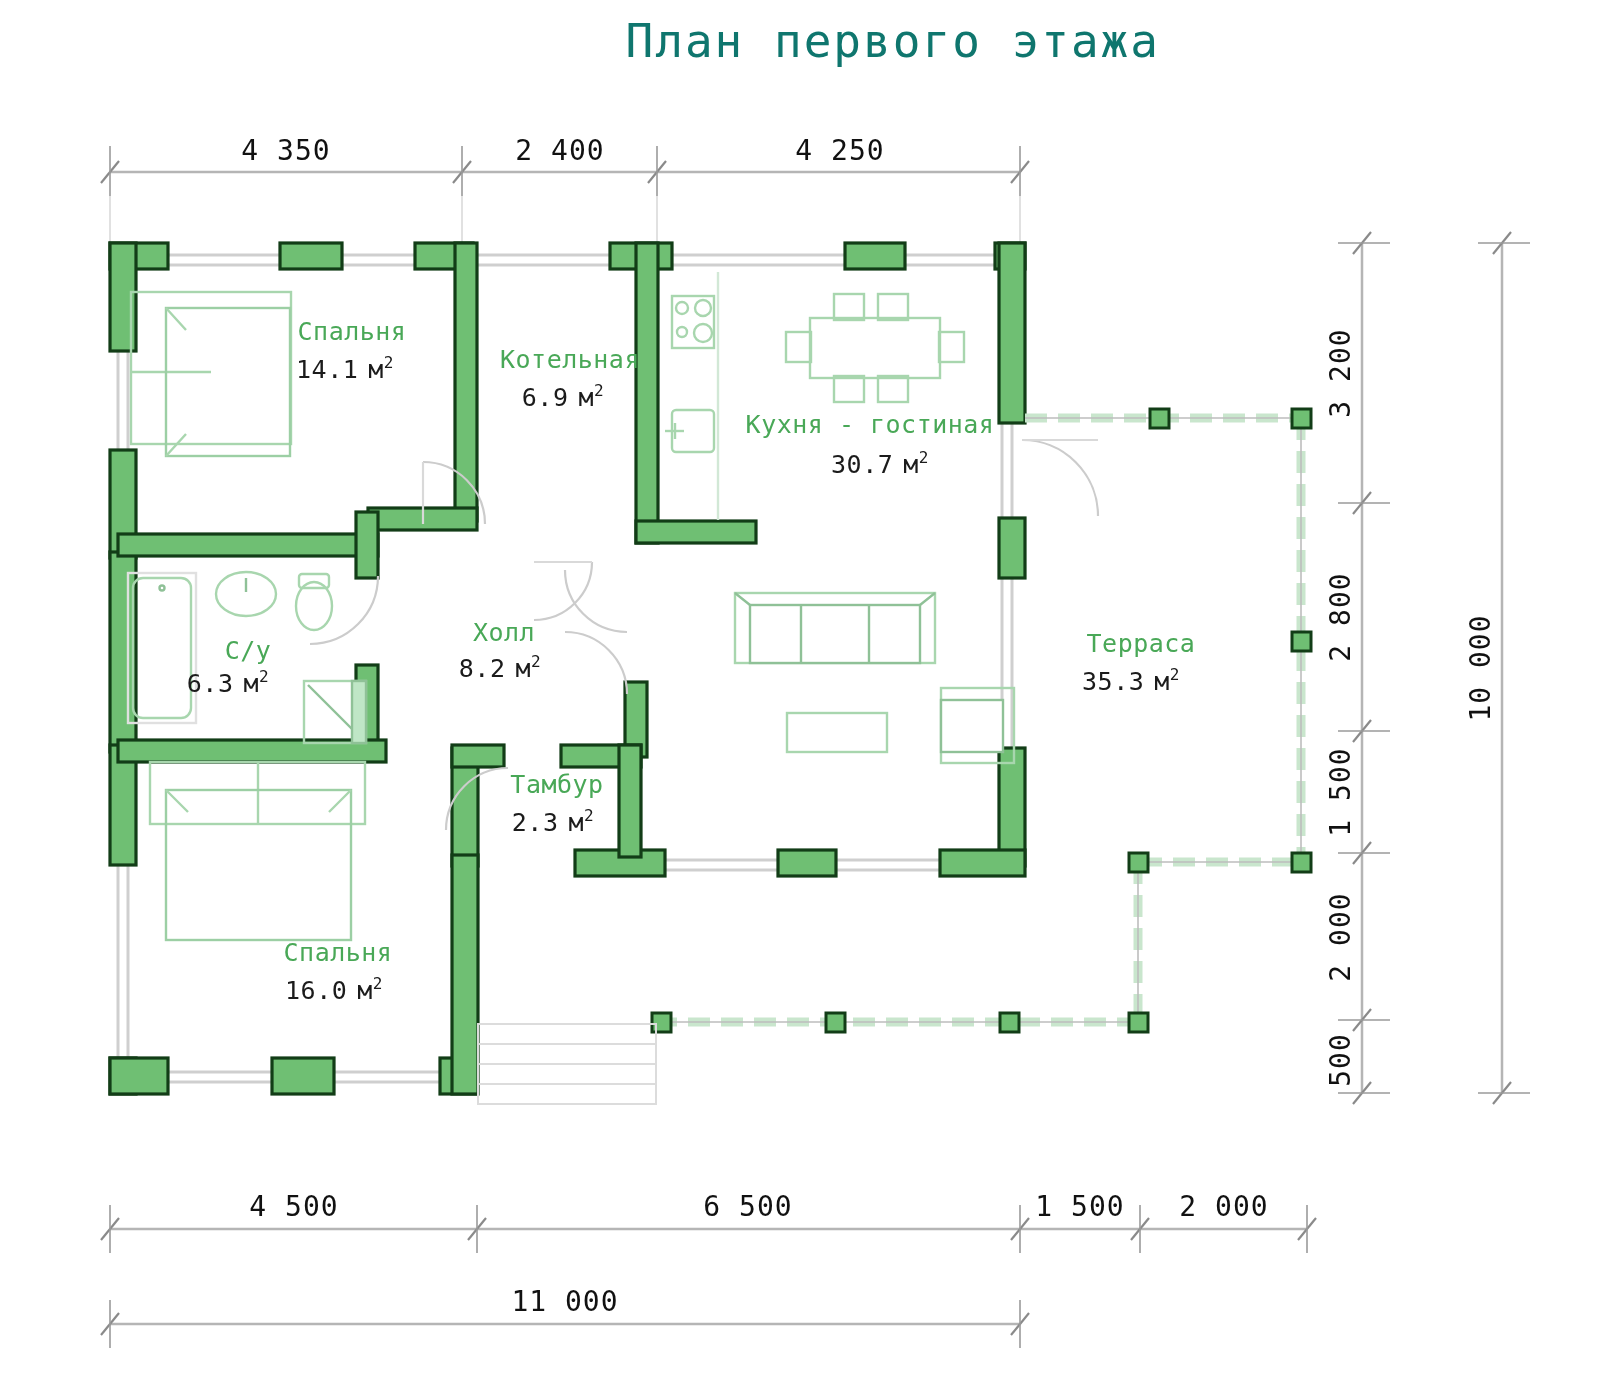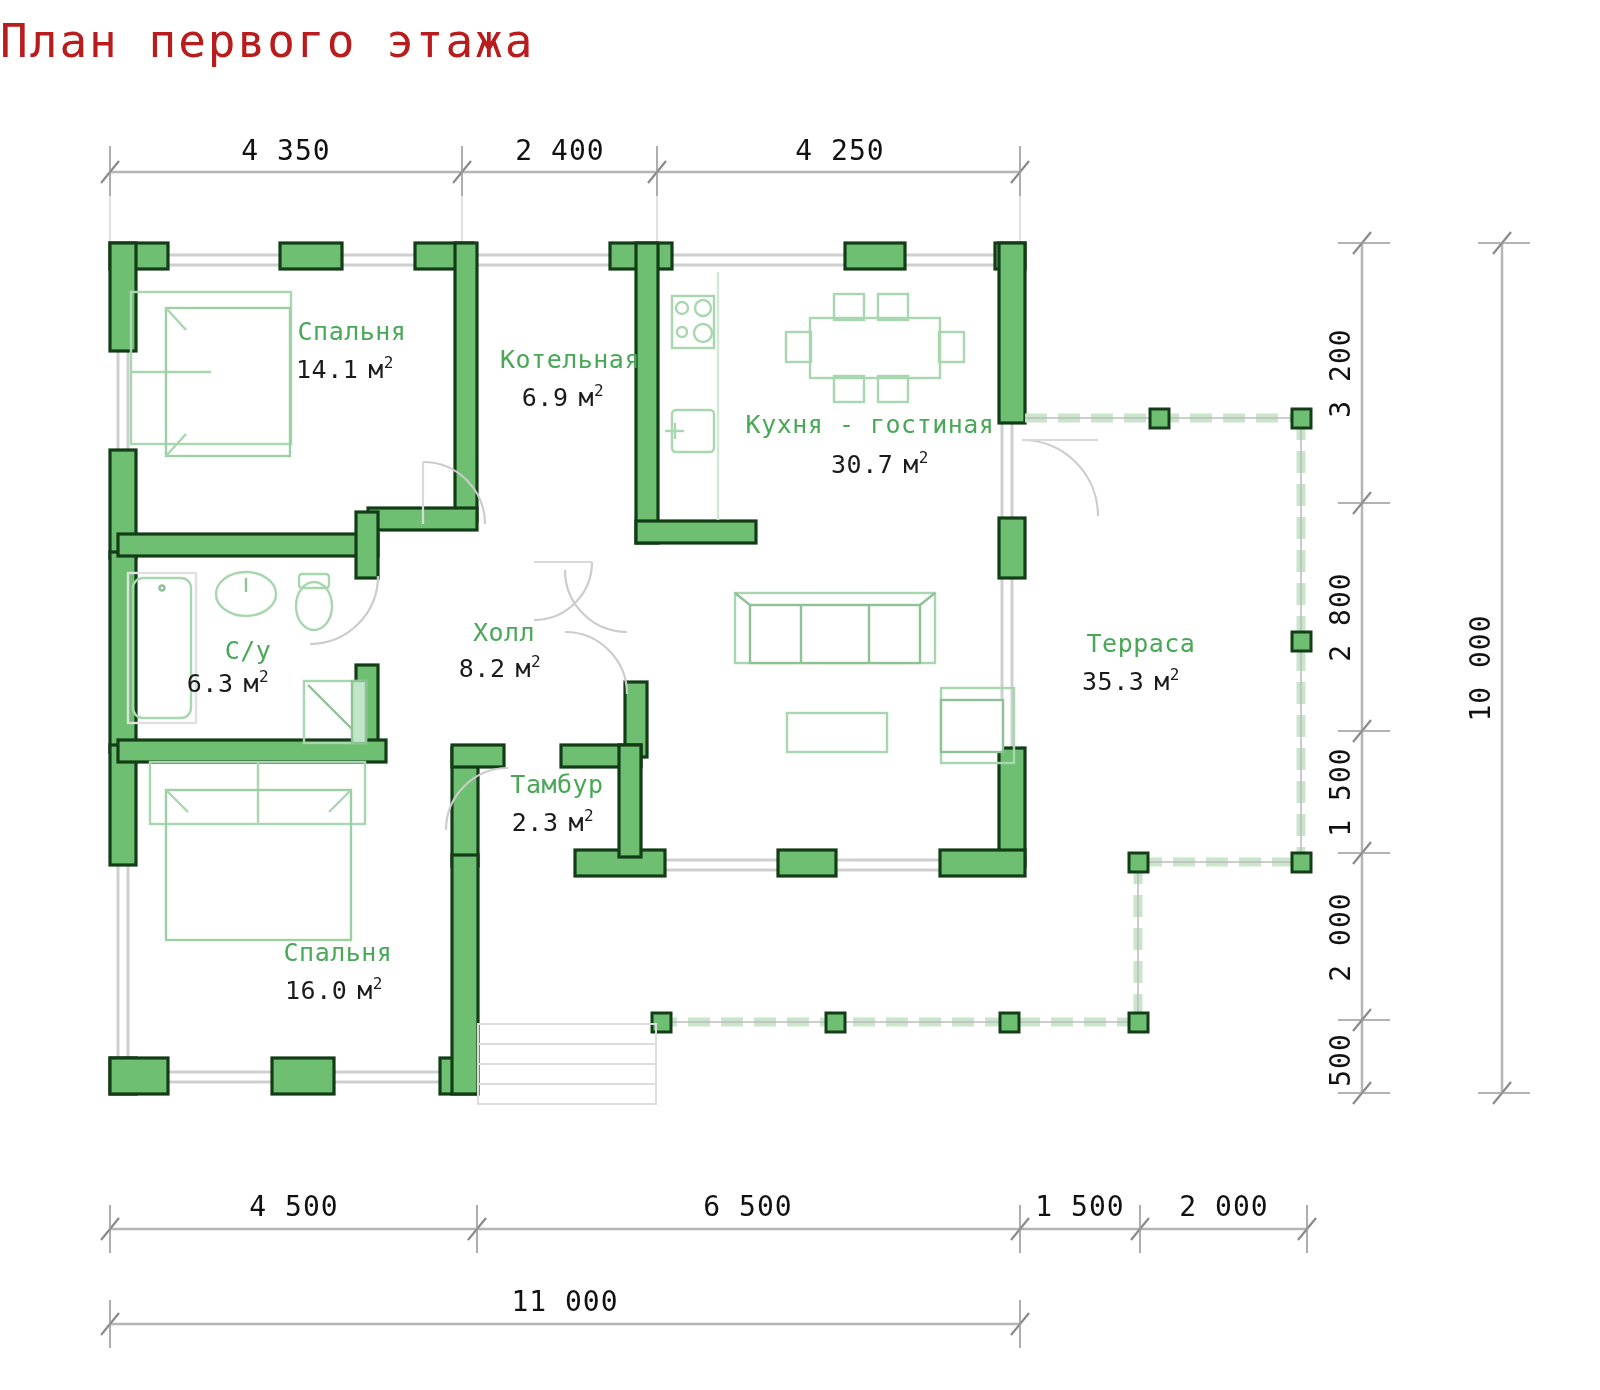--- a/index.html
+++ b/index.html
@@ -1,21 +1,21 @@
 <!DOCTYPE html>
 <html><head>
 <meta charset="utf-8">
 <style>
   html,body{margin:0;padding:0;background:#ffffff;}
   body{width:1600px;height:1390px;font-family:"DejaVu Sans Mono","Liberation Mono",monospace;overflow:hidden;}
   #root{position:relative;width:1600px;height:1390px;background:#fff;}
   #title{
-    position:absolute;left:0;top:14px;width:1160px;text-align:left;
+    position:absolute;left:0;top:14px;width:1160px;text-align:right;
     font-family:"DejaVu Sans Mono","Liberation Mono",monospace;
-    font-size:46px;letter-spacing:2px;color:#b91c1c;font-weight:400;
+    font-size:46px;letter-spacing:2px;color:#0f766e;font-weight:400;
   }
   svg#plan{position:absolute;left:0;top:0;width:1600px;height:1390px;}
   .dimtxt{font-family:"DejaVu Sans Mono","Liberation Mono",monospace;font-size:28px;fill:#111;letter-spacing:1px;}
   .roomname{font-family:"DejaVu Sans Mono","Liberation Mono",monospace;font-size:25px;fill:#49a857;letter-spacing:0.5px;}
   .roomarea{font-family:"DejaVu Sans Mono","Liberation Mono",monospace;font-size:25px;fill:#1b1b1b;letter-spacing:0.5px;}
   .sup{font-size:16px;}
 </style>
 </head>
 <body>
 

